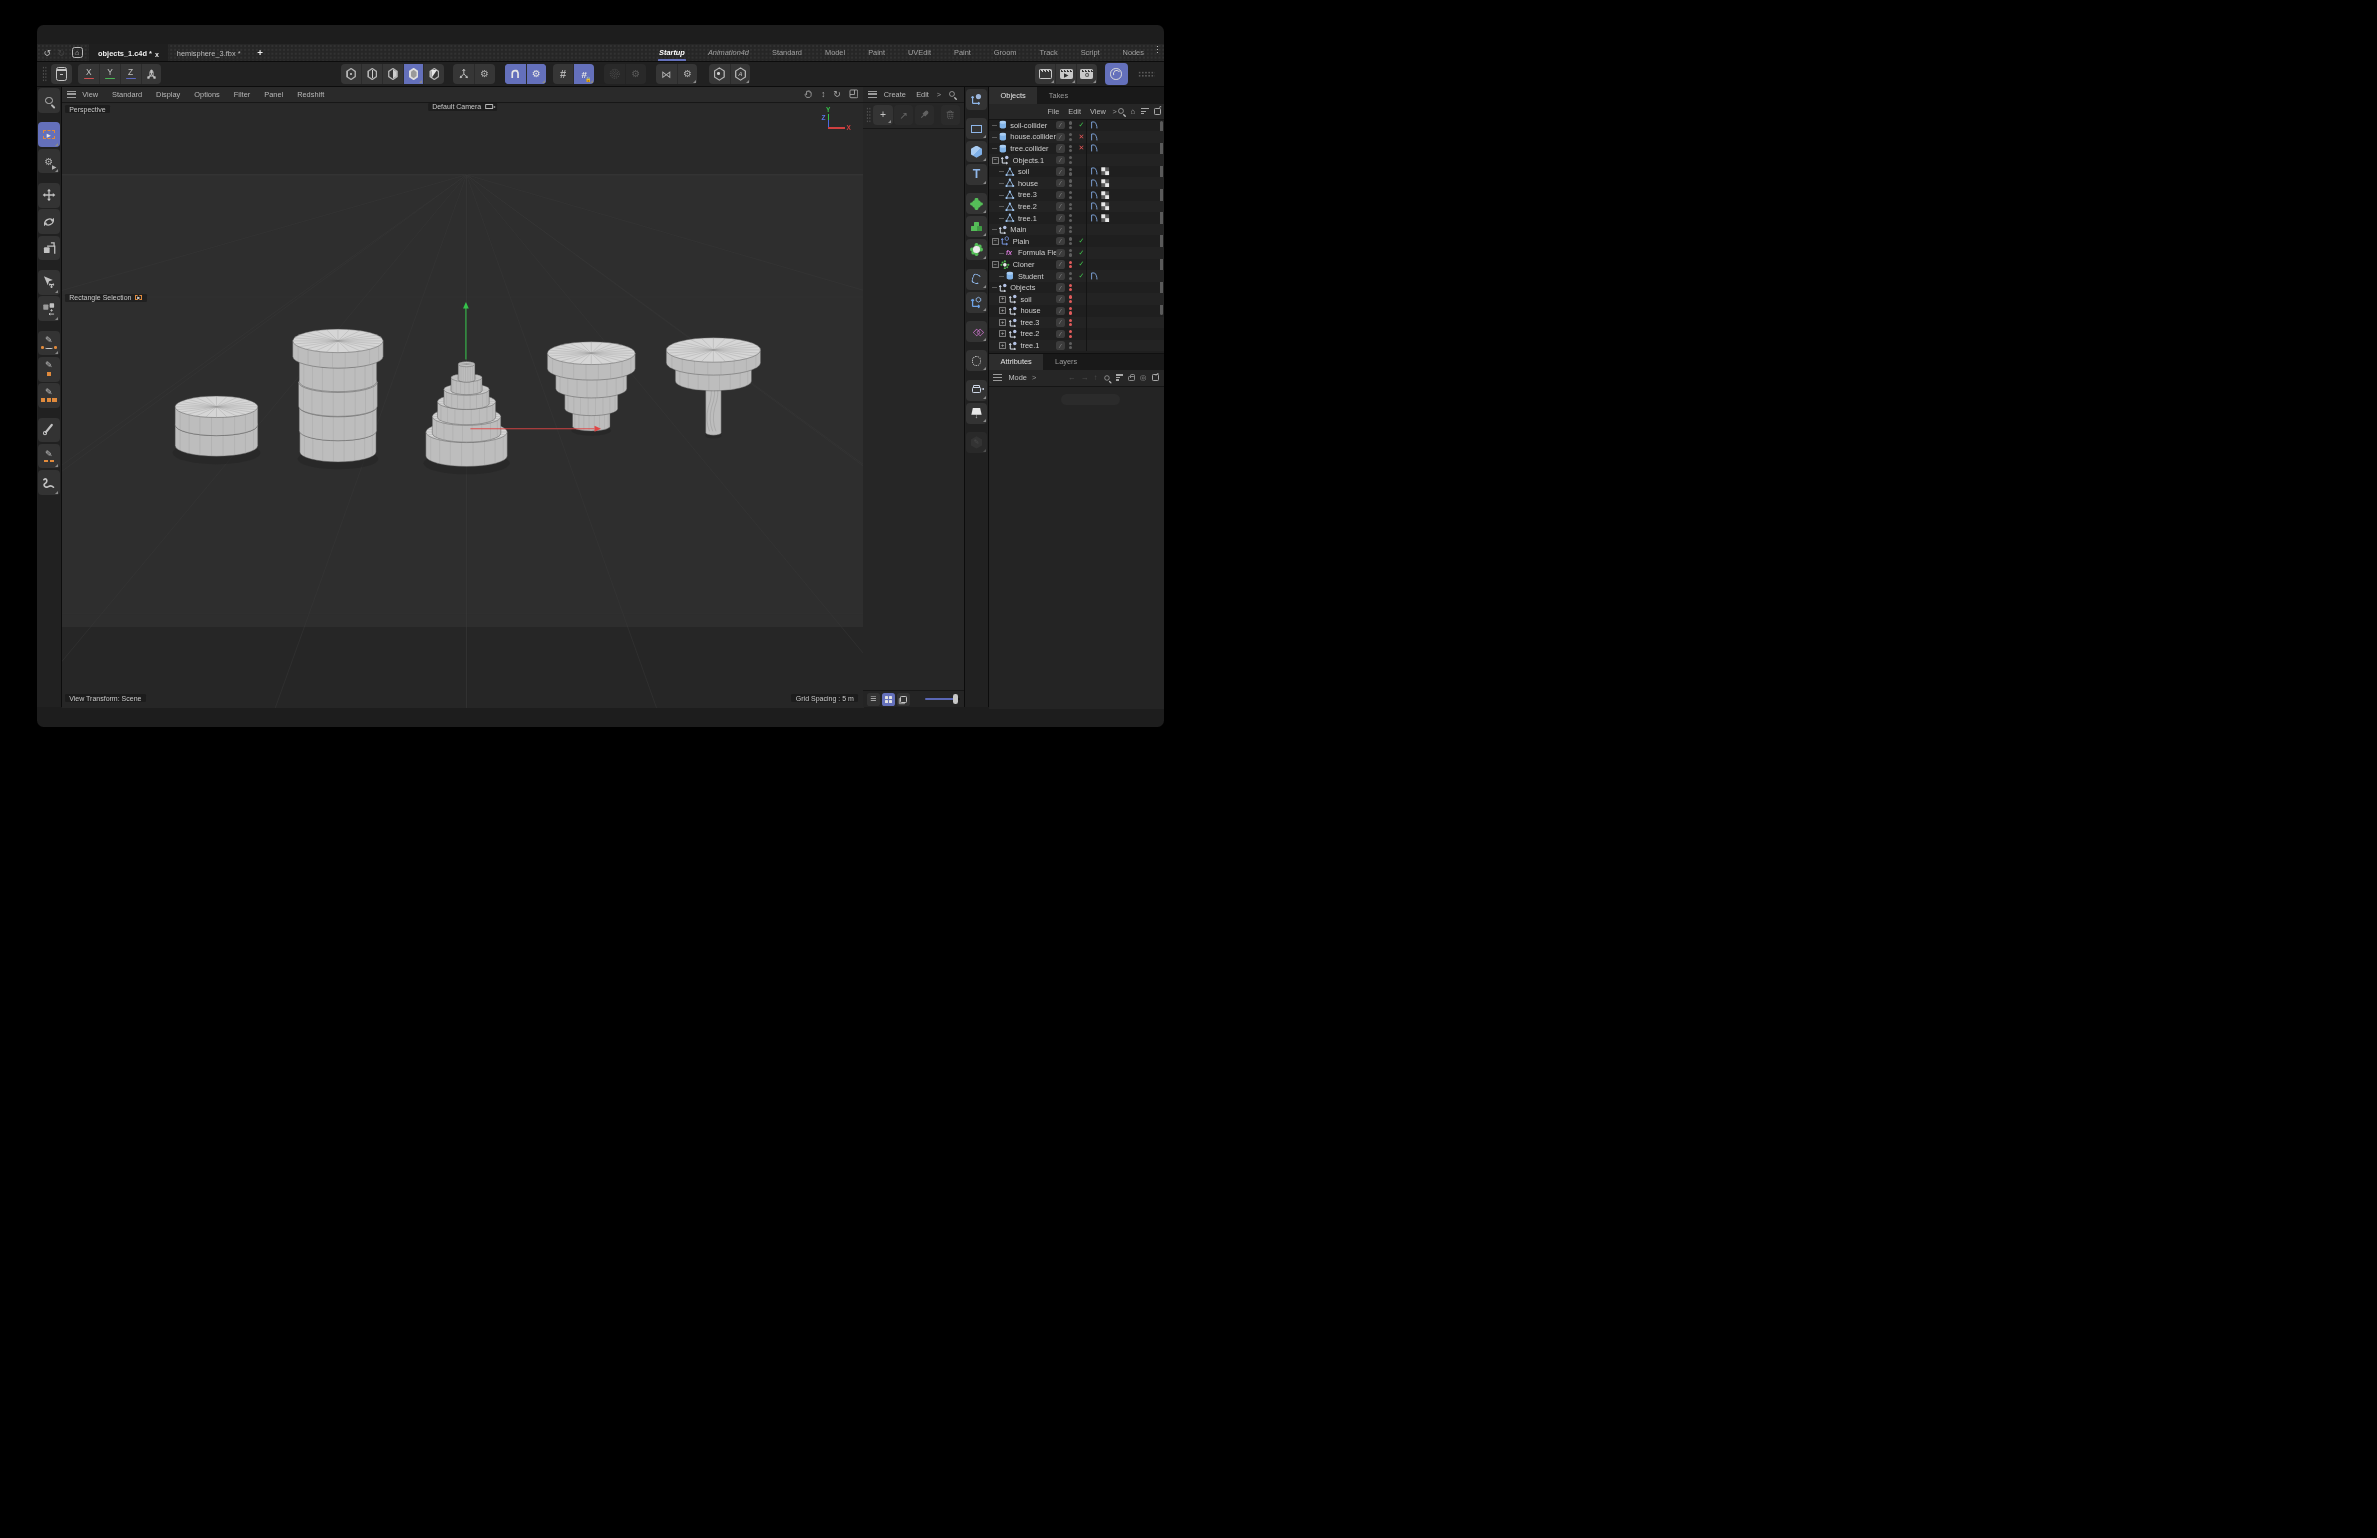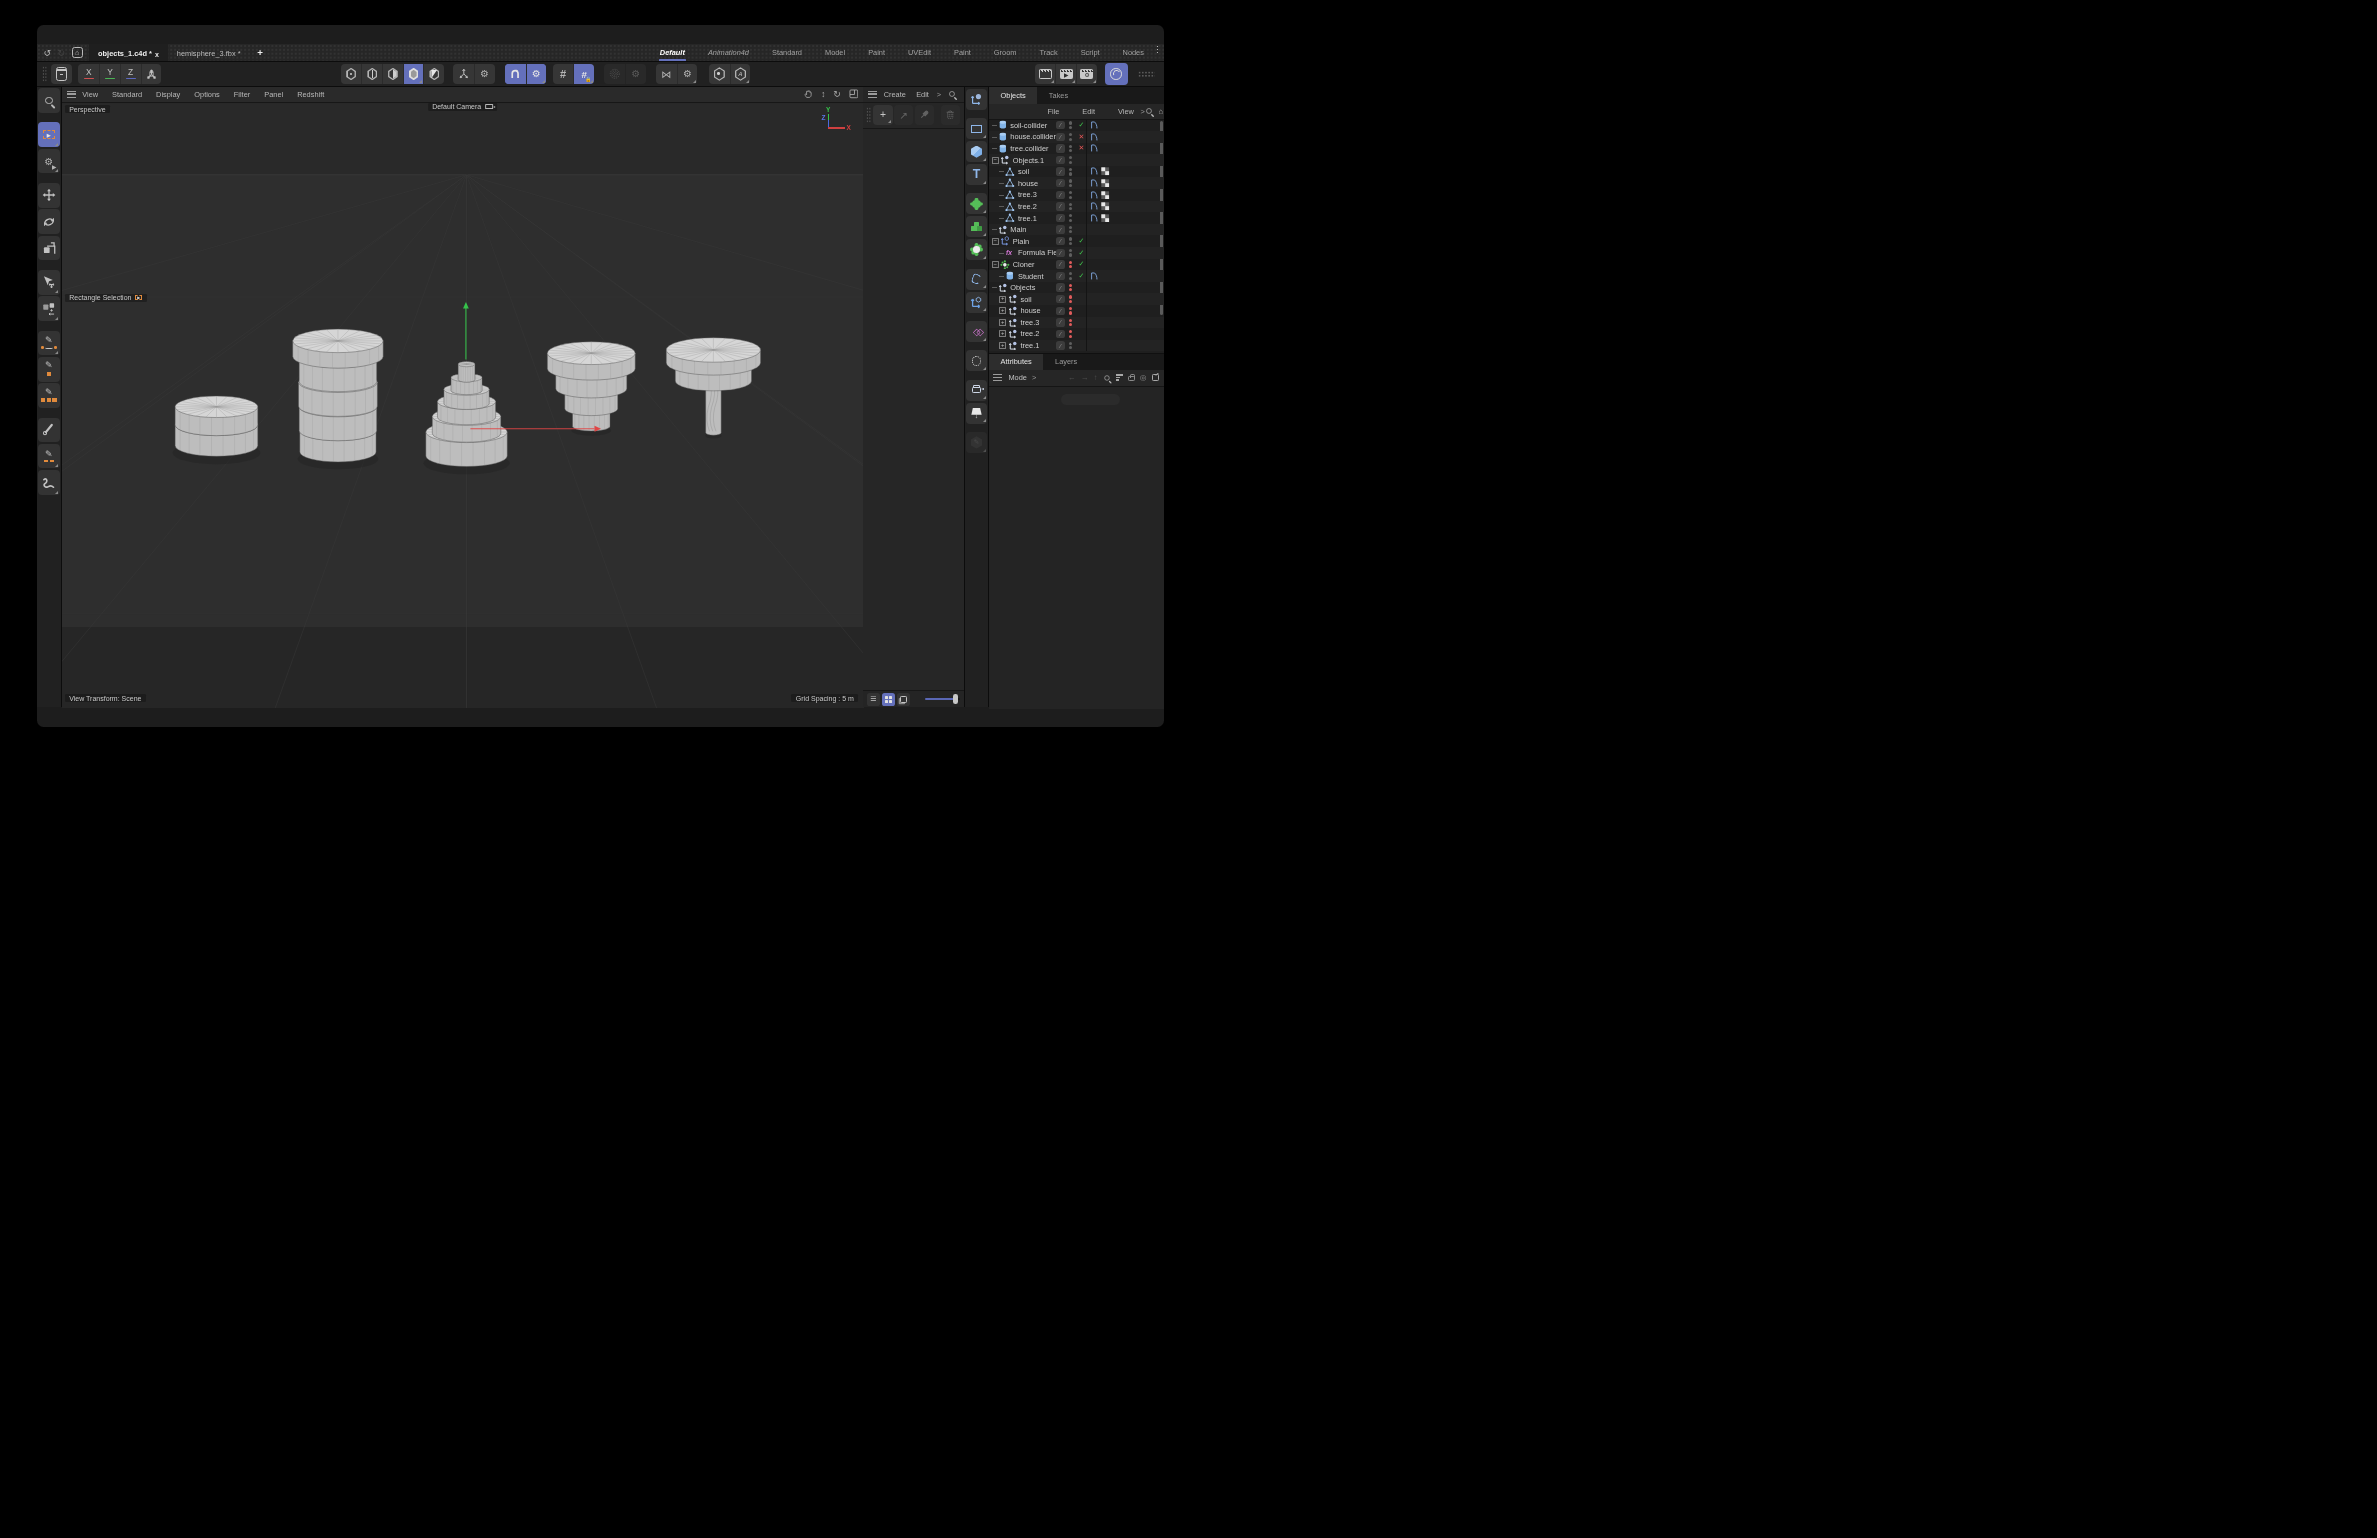--- a/index.html
+++ b/index.html
@@ -125,21 +125,21 @@
   .cam-ic::after{content:'';position:absolute;right:-3.9px;top:0px;border-top:1.9px solid transparent;border-bottom:1.9px solid transparent;border-right:3.2px solid #cdd6e6;}
   .light-ic{width:10.3px;height:7px;background:#e8e8e8;clip-path:polygon(15% 0,85% 0,100% 100%,0 100%);position:relative;}
   .light-wrap{display:flex;flex-direction:column;align-items:center;color:#e8e8e8;font-size:5.8px;line-height:3.9px;}
   .mat-ic{width:11px;height:12.3px;clip-path:polygon(50% 0,100% 26%,100% 74%,50% 100%,0 74%,0 26%);border:0;background:#4a4a4a;display:flex;align-items:center;justify-content:center;color:#7c7c7c;font-size:6.5px;}
   
   .objpanel{position:absolute;left:952px;top:0;width:175px;height:100%;background:#1f1f1f;}
   .om-tabs{height:17px;background:#191919;display:flex;font-size:7.4px;align-items:stretch;}
   .om-tab{padding:0 11.6px;display:flex;align-items:center;color:#9a9a9a;}
   .om-tab.active{background:#2d2d2d;color:#e4e4e4;}
   .om-menus{height:15.5px;display:flex;align-items:center;font-size:7.4px;color:#b8b8b8;background:#262626;border-bottom:0.6px solid #151515;}
-  .om-menus .menus{display:flex;gap:23px;margin-left:48px;}
+  .om-menus .menus{display:flex;gap:9px;margin-left:48px;}
   .om-right-ic{margin-left:auto;display:flex;gap:5.8px;align-items:center;padding-right:5.2px;color:#a8a8a8;font-size:7.8px;}
   .filter-ic{display:flex;flex-direction:column;gap:1.3px;align-items:flex-start;}
   .filter-ic i{height:1.3px;background:#a8a8a8;display:block;}
   .popout-ic{width:7px;height:7px;border:1px solid #a8a8a8;border-radius:1.3px;position:relative;}
   .popout-ic::after{content:'↗';position:absolute;right:-1.3px;top:-4.5px;font-size:5.2px;color:#a8a8a8;}
   .om-tree{position:relative;height:233px;overflow:hidden;background:#1f1f1f;}
   .om-row{position:relative;height:11.6px;display:flex;align-items:center;font-size:7.4px;color:#d0d0d0;}
   .om-row:nth-child(odd){background:#232323;}
   .om-indent{display:flex;align-items:center;height:100%;}
   .expander{width:7px;height:7px;border:0.6px solid #7c7c7c;border-radius:0.6px;display:flex;align-items:center;justify-content:center;font-size:5.8px;color:#bdbdbd;line-height:5.8px;background:#262626;margin-right:1.3px;}
@@ -185,21 +185,21 @@
           <div class="doc-tab active">
             <span>objects_1.c4d *</span>
             <span class="close">x</span>
           </div>
           <div class="doc-tab">
             <span>hemisphere_3.fbx *</span>
           </div>
         </div>
       <div class="add-tab">+</div>
       <div class="layouts" id="layouts">
-          <span class="layout-item active">Default</span>
+          <span class="layout-item active">Startup</span>
           <span class="layout-item italic">Animation4d</span>
           <span class="layout-item">Standard</span>
           <span class="layout-item">Model</span>
           <span class="layout-item">Paint</span>
           <span class="layout-item">UVEdit</span>
           <span class="layout-item">Paint</span>
           <span class="layout-item">Groom</span>
           <span class="layout-item">Track</span>
           <span class="layout-item">Script</span>
           <span class="layout-item">Nodes</span>

